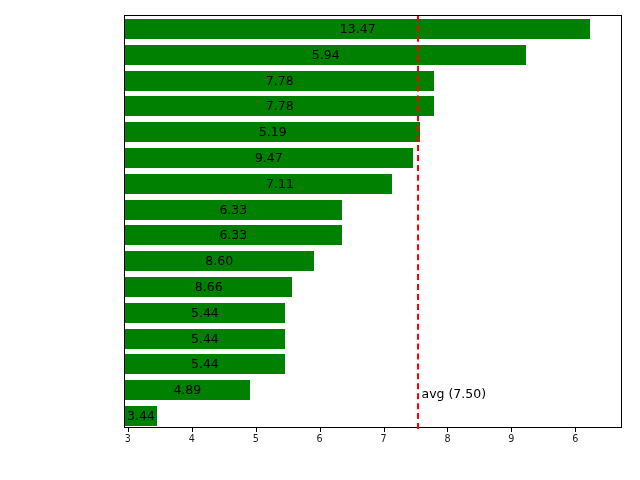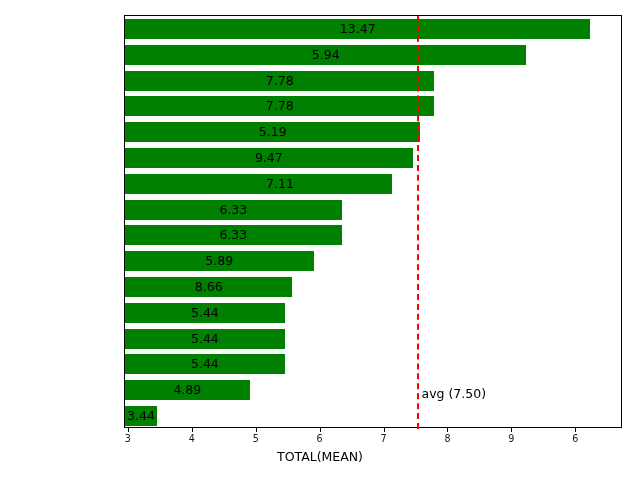--- a/index.html
+++ b/index.html
@@ -97,21 +97,21 @@
         <div class="bar-row" style="top: 183.594px;">
           <div class="bar" style="width: 216.716px; background: rgb(0, 128, 0);"></div>
           <div class="bar-label" style="left: 0px; width: 216.716px;">6.33</div>
         </div>
         <div class="bar-row" style="top: 209.406px;">
           <div class="bar" style="width: 216.716px; background: rgb(0, 128, 0);"></div>
           <div class="bar-label" style="left: 0px; width: 216.716px;">6.33</div>
         </div>
         <div class="bar-row" style="top: 235.219px;">
           <div class="bar" style="width: 188.588px; background: rgb(0, 128, 0);"></div>
-          <div class="bar-label" style="left: 0px; width: 188.588px;">5.89</div>
+          <div class="bar-label" style="left: 0px; width: 188.588px;">8.60</div>
         </div>
         <div class="bar-row" style="top: 261.031px;">
           <div class="bar" style="width: 167.492px; background: rgb(0, 128, 0);"></div>
           <div class="bar-label" style="left: 0px; width: 167.492px;">8.66</div>
         </div>
         <div class="bar-row" style="top: 286.844px;">
           <div class="bar" style="width: 159.82px; background: rgb(0, 128, 0);"></div>
           <div class="bar-label" style="left: 0px; width: 159.82px;">5.44</div>
         </div>
         <div class="bar-row" style="top: 312.656px;">
@@ -148,14 +148,13 @@
       <div class="xtick-mark" style="left: 383.548px;"></div>
       <div class="xtick-label" style="left: 363.548px;">7</div>
       <div class="xtick-mark" style="left: 447.476px;"></div>
       <div class="xtick-label" style="left: 427.476px;">8</div>
       <div class="xtick-mark" style="left: 511.404px;"></div>
       <div class="xtick-label" style="left: 491.404px;">9</div>
       <div class="xtick-mark" style="left: 575.332px;"></div>
       <div class="xtick-label" style="left: 555.332px;">6</div>
     </div>
 
-  <div id="xlabel">TOTAL(MEAN)</div>
 </div>
 
 </body></html>

